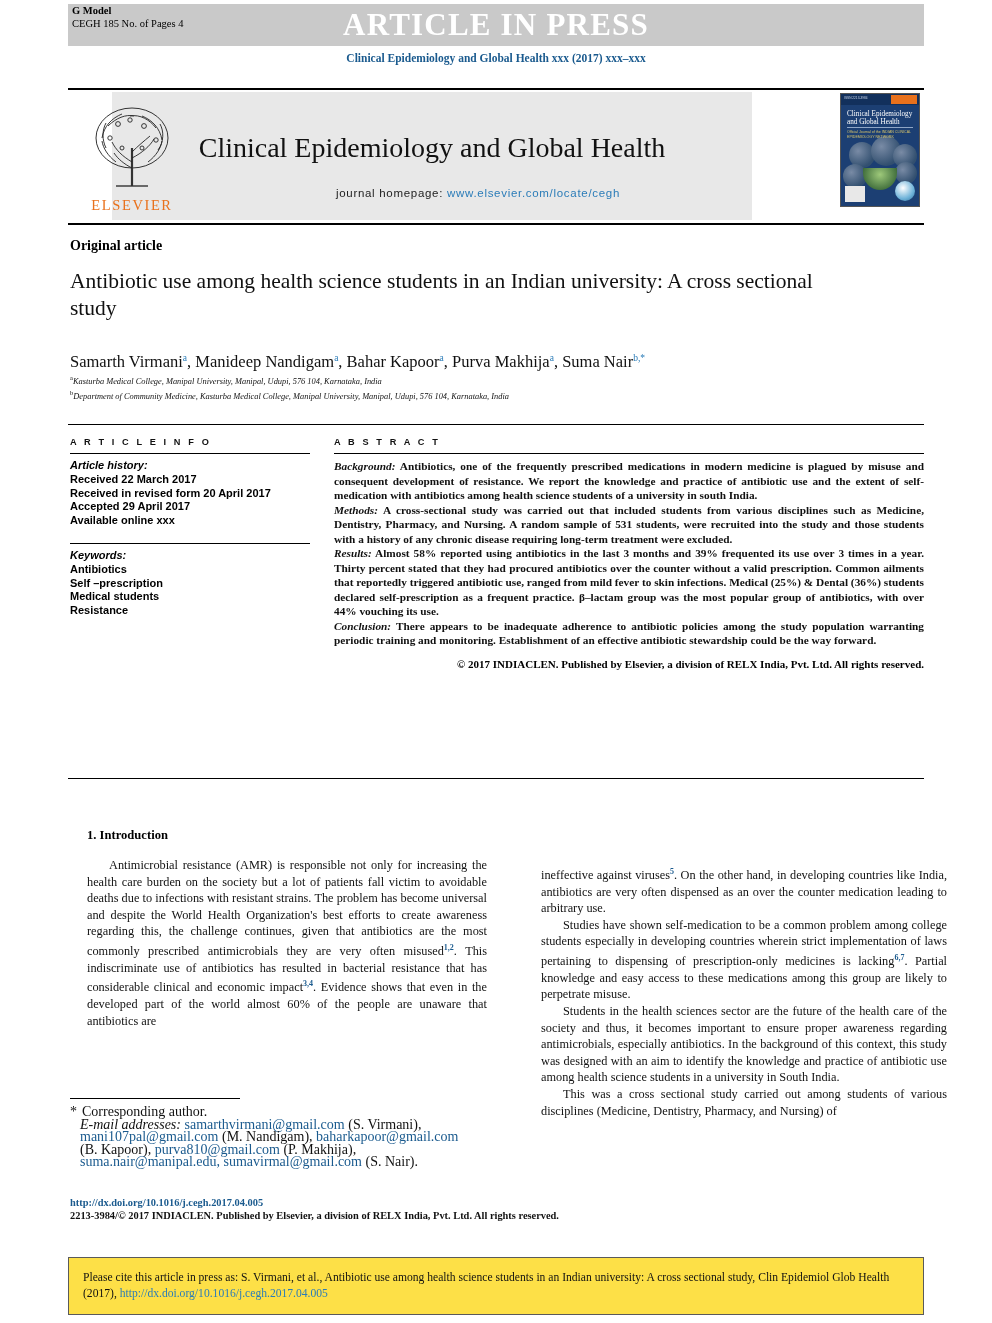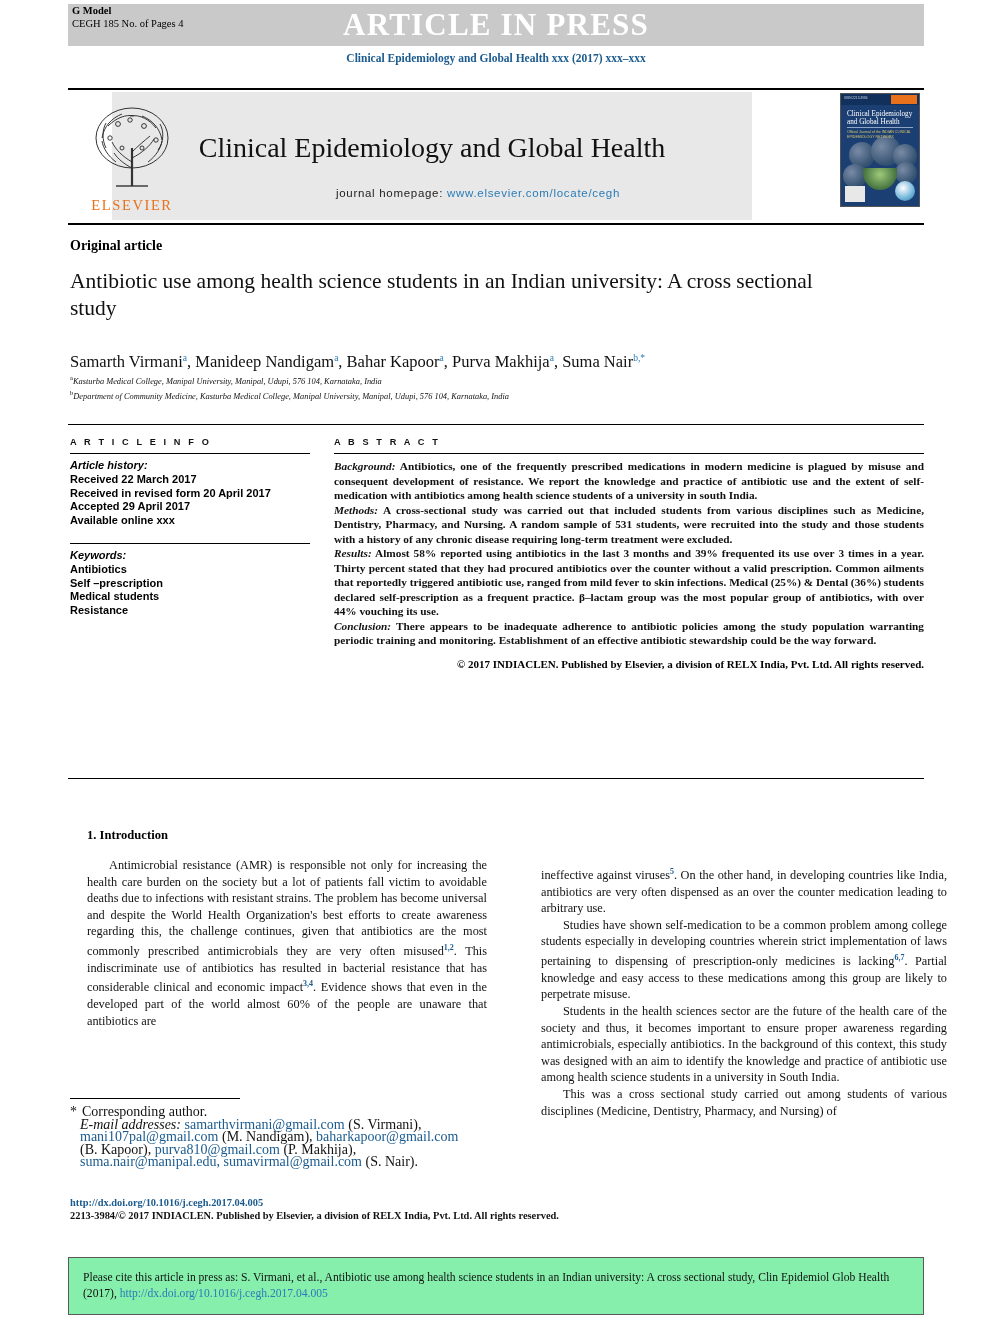--- a/index.html
+++ b/index.html
@@ -337,21 +337,21 @@
   }
   .doi-block .doi { color: #1a5a8e; }
   .doi-block .issn { color: #111; }
 
   
   .cite-box {
     position: absolute;
     left: 68px; top: 1257px;
     width: 856px;
     box-sizing: border-box;
-    background: #86efac;
+    background: #fde047;
     border: 1.5px solid #5a5a5a;
     padding: 12px 14px 13px 14px;
     font-family: "Liberation Serif", serif;
     font-size: 11.6px;
     line-height: 15.5px;
     color: #111;
   }
   .cite-box .lnk { color: #2b7cb8; }
 </style>
 </head>

